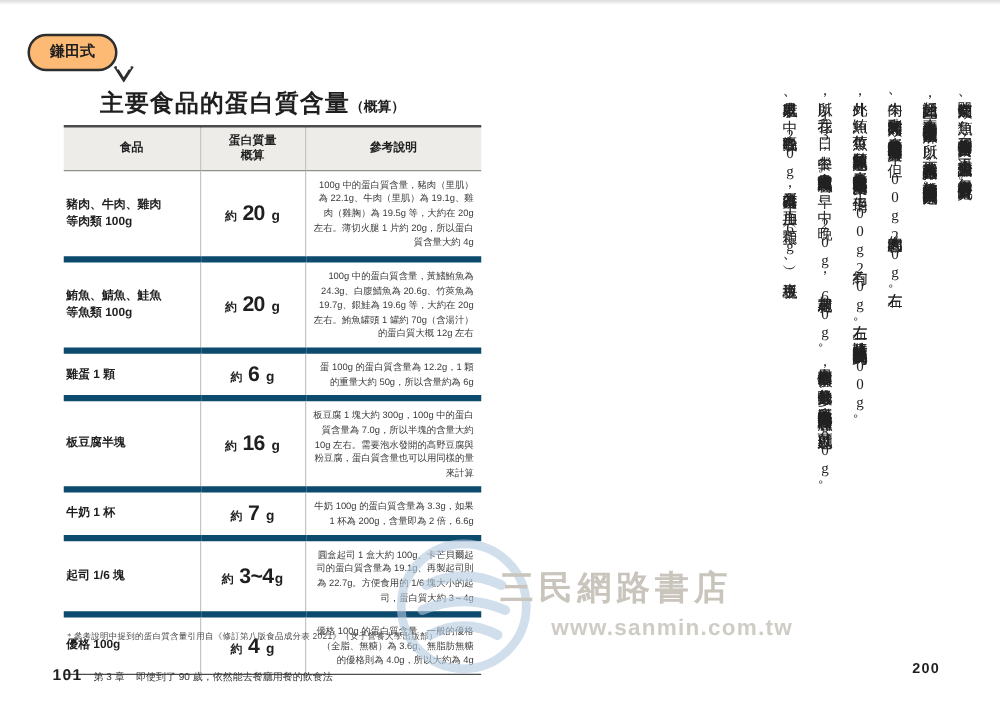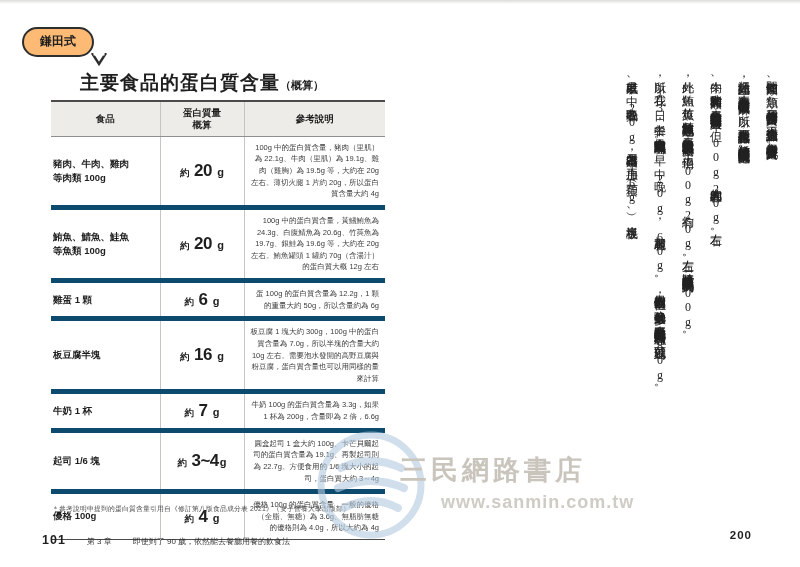--- a/index.html
+++ b/index.html
@@ -29,21 +29,21 @@
   td.food{font-size:9.5px;font-weight:bold;text-align:left;white-space:pre-line;
          line-height:1.5;padding:4px 2px;}
   td.amount{text-align:center;white-space:nowrap;padding:2px 0;}
   td.amount .pfx{font-size:9.5px;font-weight:bold;}
   td.amount .val{font-size:17px;font-weight:bold;letter-spacing:-0.5px;}
   td.amount .unit{font-size:11px;font-weight:bold;margin-left:1px;}
   td.note{font-size:7.5px;line-height:1.55;color:#3a3a3a;padding:5px 6px;text-align:right;}
 
   .footnote{position:absolute;left:34px;top:504px;width:334px;text-align:center;
          font-size:6.8px;color:#4a4a4a;letter-spacing:0.2px;}
-  .footer-left{position:absolute;left:42px;top:533px;display:flex;align-items:baseline;gap:21px;}
+  .footer-left{position:absolute;left:42px;top:533px;display:flex;align-items:baseline;gap:9px;}
   .footer-left .pageno{font-size:12.5px;font-weight:bold;letter-spacing:1px;}
   .footer-left .chap{font-size:8px;color:#333;}
   .footer-left .chap-title{font-size:8px;color:#333;}
 
   
   .vtext{position:absolute;top:60px;right:14px;height:480px;
          writing-mode:vertical-rl;text-orientation:upright;
          font-family:"Liberation Serif",serif;font-size:12px;letter-spacing:0.4px;
          line-height:28px;color:#222;z-index:2;}
   .vtext p{margin:0;padding:0;text-indent:1em;}

